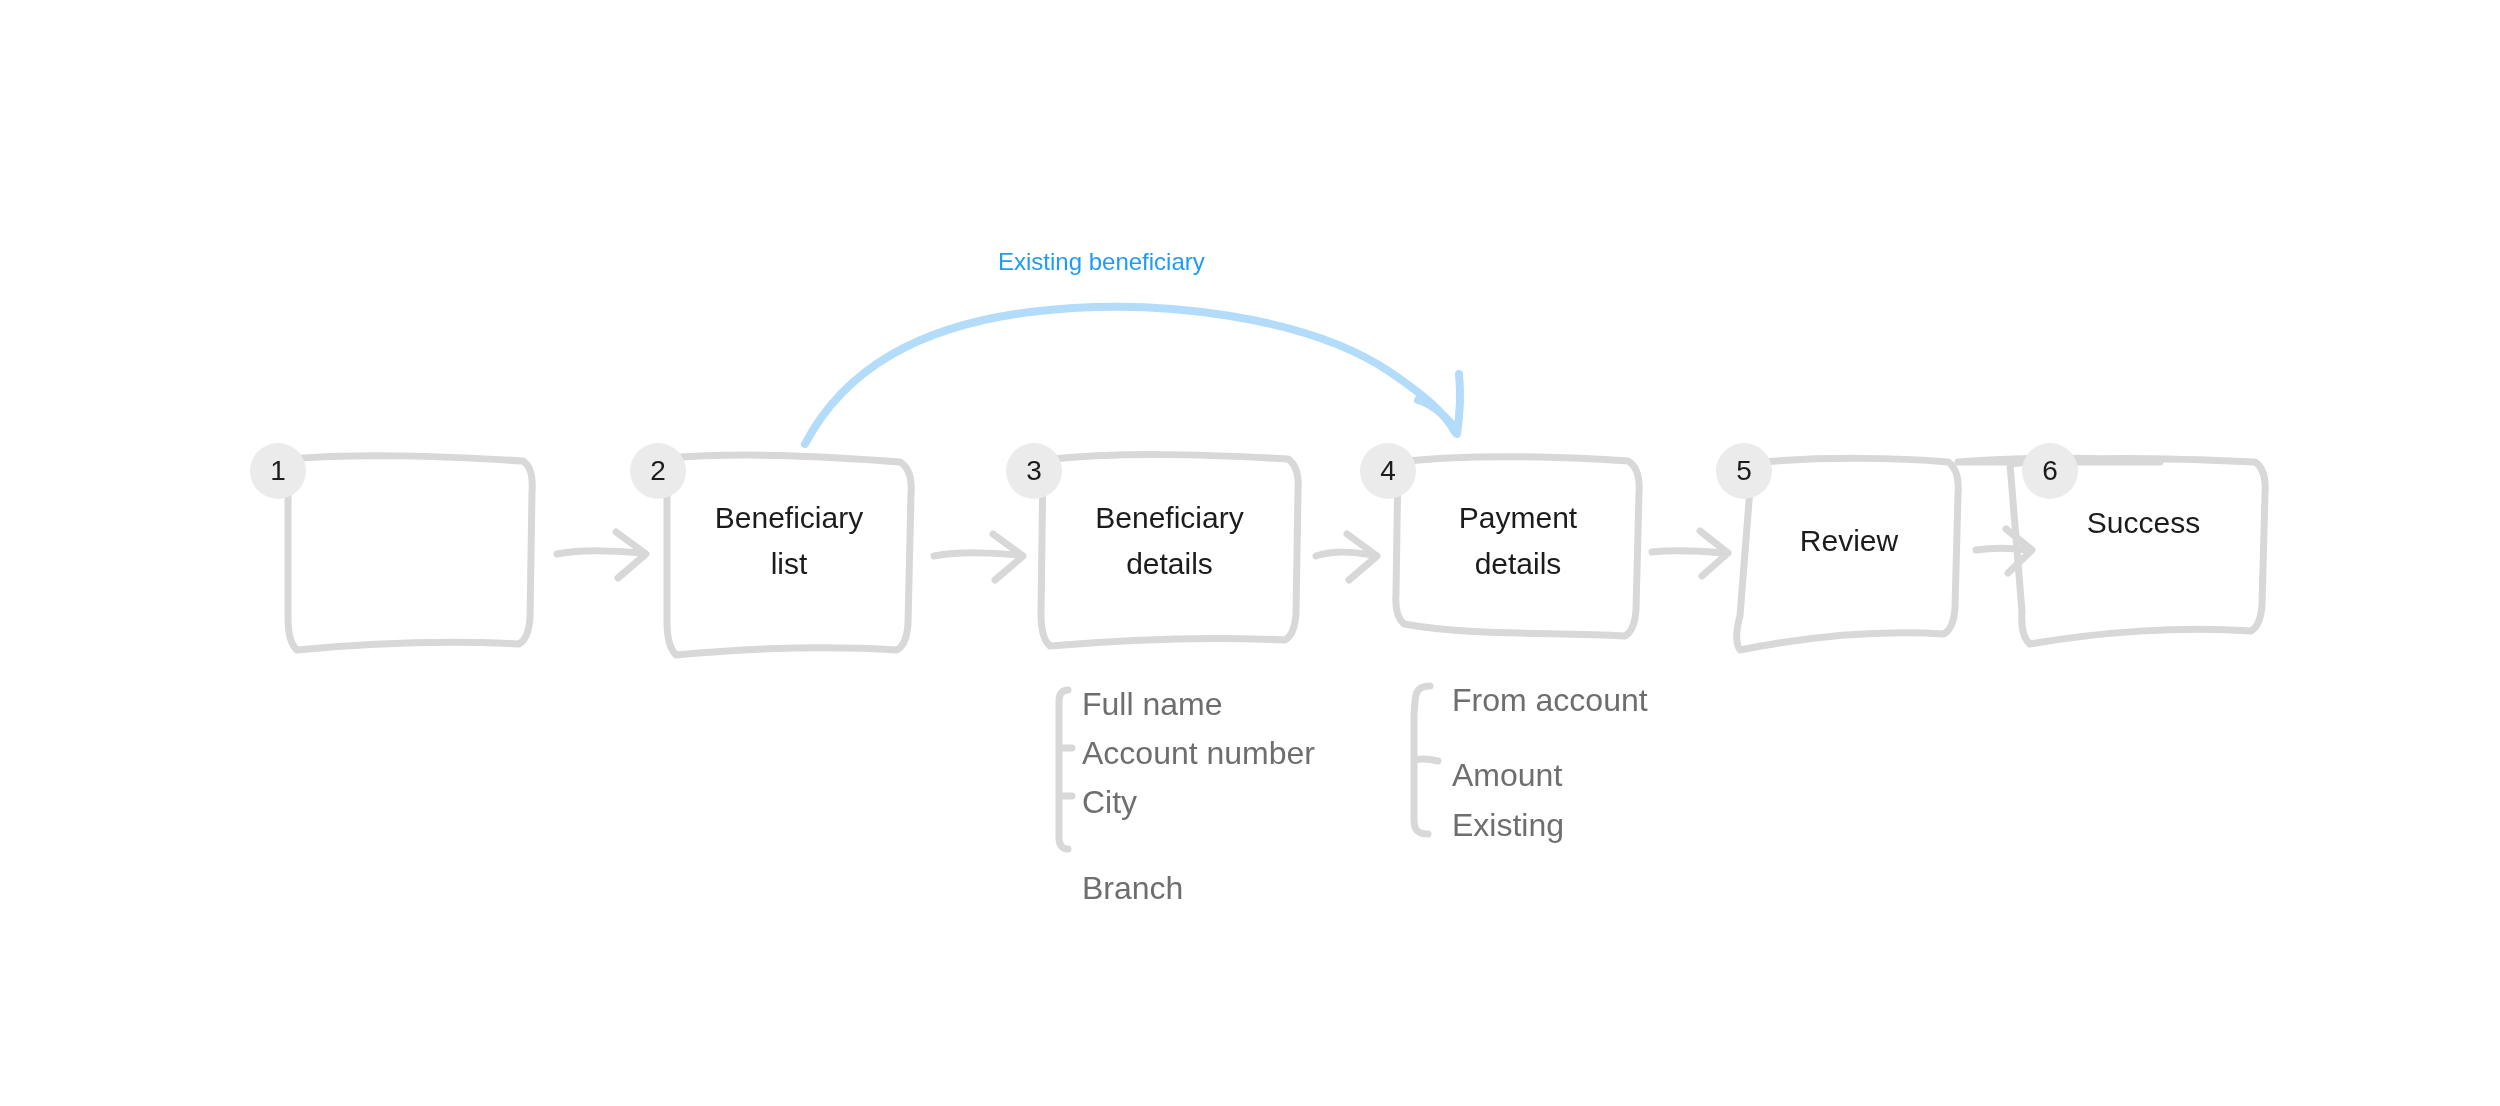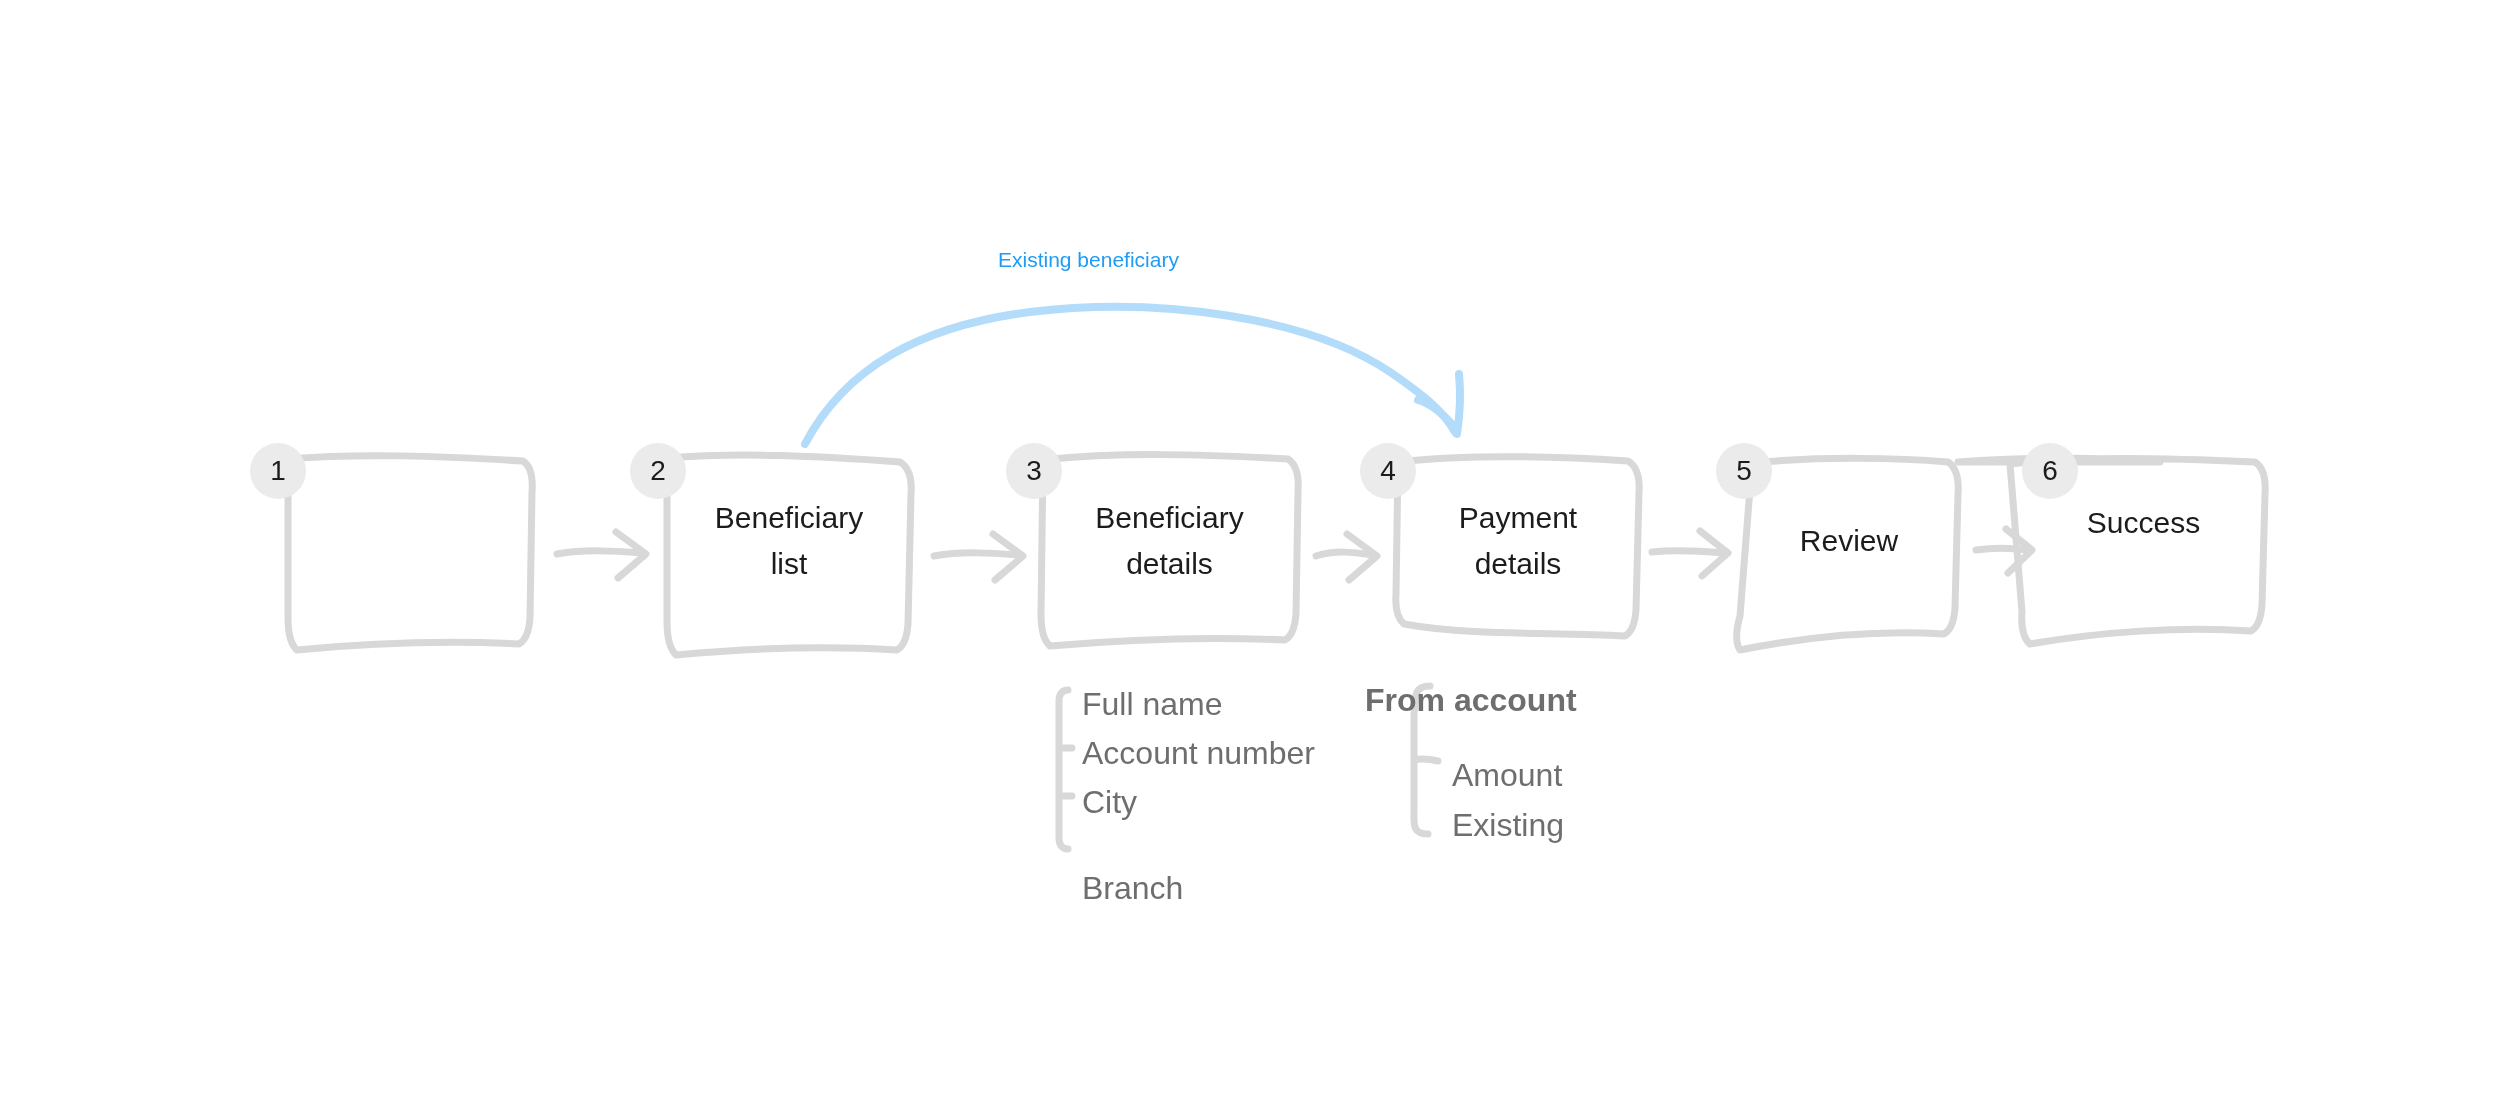--- a/index.html
+++ b/index.html
@@ -54,21 +54,21 @@
   .sub-item {
     position: absolute;
     color: #6e6e6e;
     font-size: 32px;
     font-family: "Liberation Sans", sans-serif;
     white-space: nowrap;
   }
   .branch-label {
     position: absolute;
     color: #1e9cf5;
-    font-size: 21px;
+    font-size: 24px;
     font-family: "Liberation Sans", sans-serif;
     white-space: nowrap;
   }
 </style>
 </head>
 <body>
 
 <div id="canvas">
 
   <svg id="flow-svg" viewBox="0 0 2500 1106">
@@ -148,17 +148,17 @@
   <div class="node-label" style="left:1740px; top:518px; width:218px;">Review</div>
   <div class="node-label" style="left:2022px; top:500px; width:243px;">Success</div>
 
   <div class="branch-label" style="left:998px; top:248px;">Existing beneficiary</div>
 
   <div class="sub-item" style="left:1082px; top:686px;">Full name</div>
   <div class="sub-item" style="left:1082px; top:735px;">Account number</div>
   <div class="sub-item" style="left:1082px; top:784px;">City</div>
   <div class="sub-item" style="left:1082px; top:834px;margin-top:36px;">Branch</div>
 
-  <div class="sub-item" style="left:1365px; top:682px;font-weight:bold;">From account</div>
+  <div class="sub-item" style="left:1452px; top:682px;">From account</div>
   <div class="sub-item" style="left:1452px; top:745px;margin-top:12px;">Amount</div>
   <div class="sub-item" style="left:1452px; top:807px;">Existing</div>
 
 </div>
 
 </body></html>

